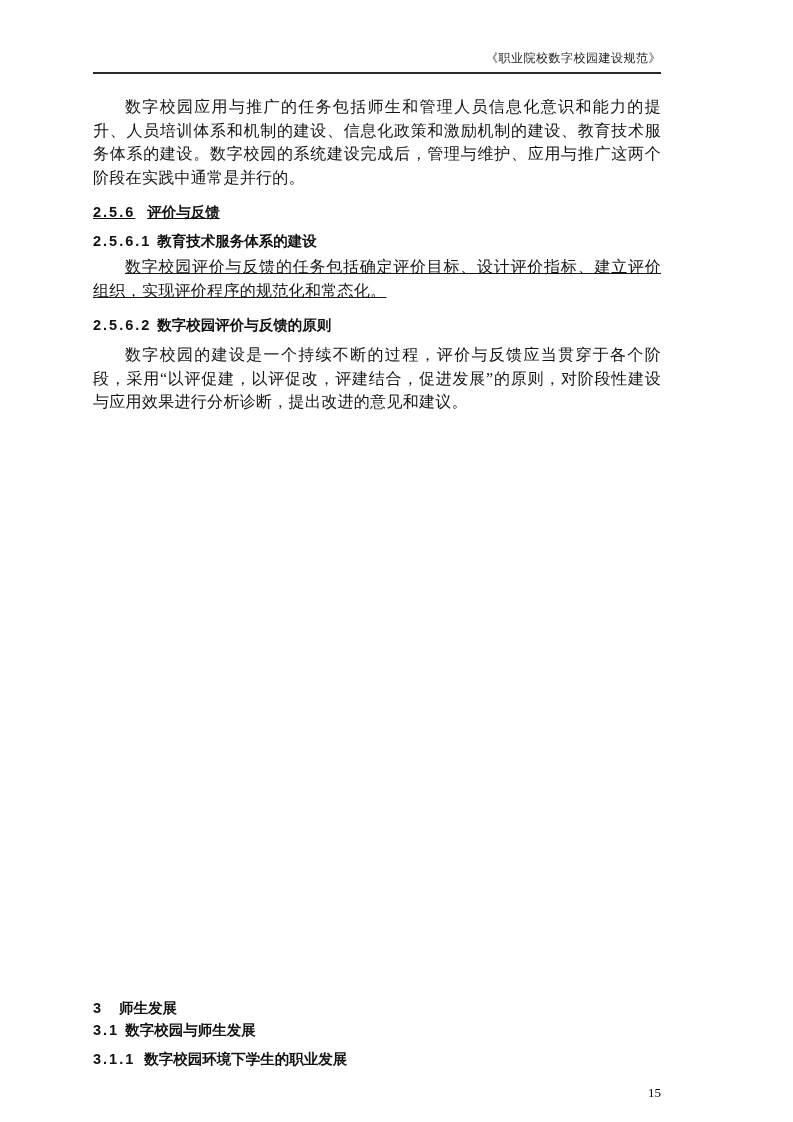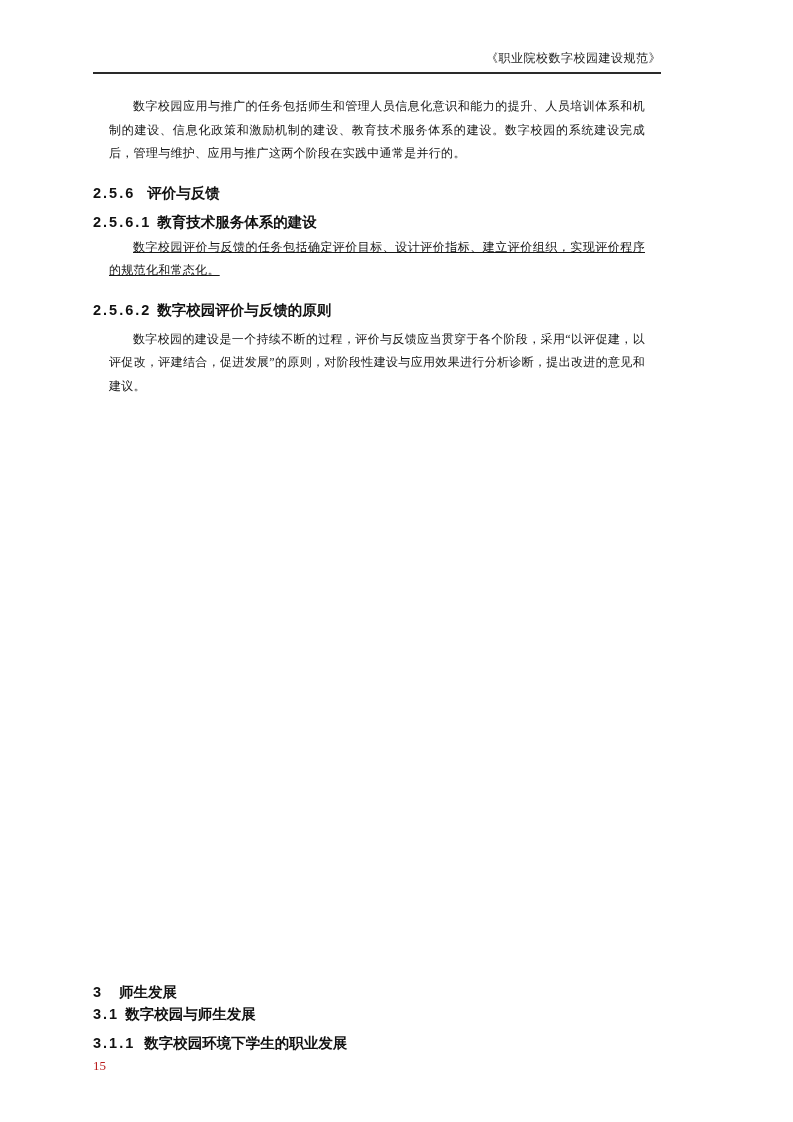--- a/index.html
+++ b/index.html
@@ -20,22 +20,22 @@
     line-height: 13px;
     letter-spacing: 0.5px;
     color: #222;
   }
   .header-rule {
     border: none;
     border-bottom: 2px solid #2a2a2a;
     margin: 7px 0 0 0;
   }
   .para {
-    margin: 16px;
-    font-size: 12px;
+    margin: 0;
+    font-size: 16px;
     line-height: 23.5px;
     text-align: justify;
     text-indent: 2em;
     letter-spacing: 0.3px;
   }
   .p1 { margin-top: 21px; }
   .p2 { margin-top: 3px; text-decoration: underline; }
   .p3 { margin-top: 7px; }
   .heading {
     margin: 0;
@@ -46,32 +46,32 @@
     color: #111;
   }
   .h-num {
     letter-spacing: 2px;
     font-weight: 600;
   }
   .gap-md  .h-num { margin-right: 12px; }
   .gap-sm  .h-num { margin-right: 6px; }
   .gap-lg  .h-num { margin-right: 16px; }
   .gap-med2 .h-num { margin-right: 9px; }
-  .h-256  { margin-top: 2px; }
+  .h-256  { margin-top: 12px; text-decoration: underline; }
   .h-2561 { margin-top: 7px; }
   .h-2562 { margin-top: 12px; }
   .h-3    { margin-top: 583px; }
   .h-31   { margin-top: 0; }
   .h-311  { margin-top: 7px; }
   .footer {
-    margin-top: 3px;
-    text-align: left;
+    margin-top: 14px;
+    text-align: right;
     font-size: 13px;
     line-height: 18px;
-    color: #b91c1c;
+    color: #000000;
   }
 </style>
 </head>
 <body>
 
 <div class="page">
 
   <div class="header">
     <div class="header-title">《职业院校数字校园建设规范》</div>
     <hr class="header-rule">

